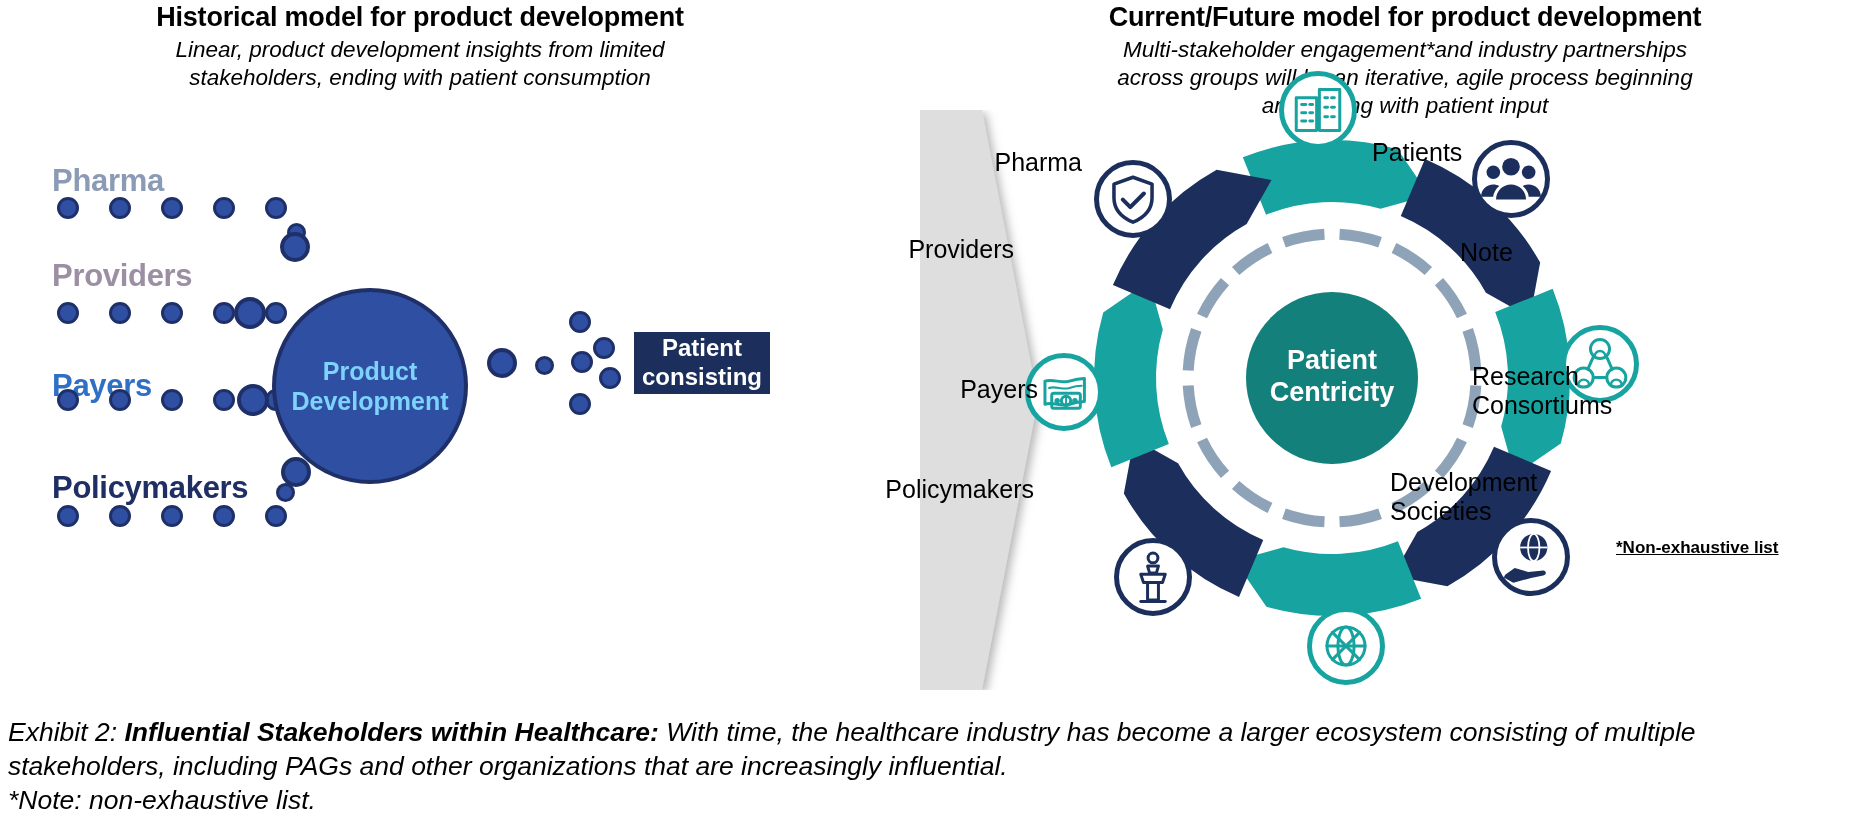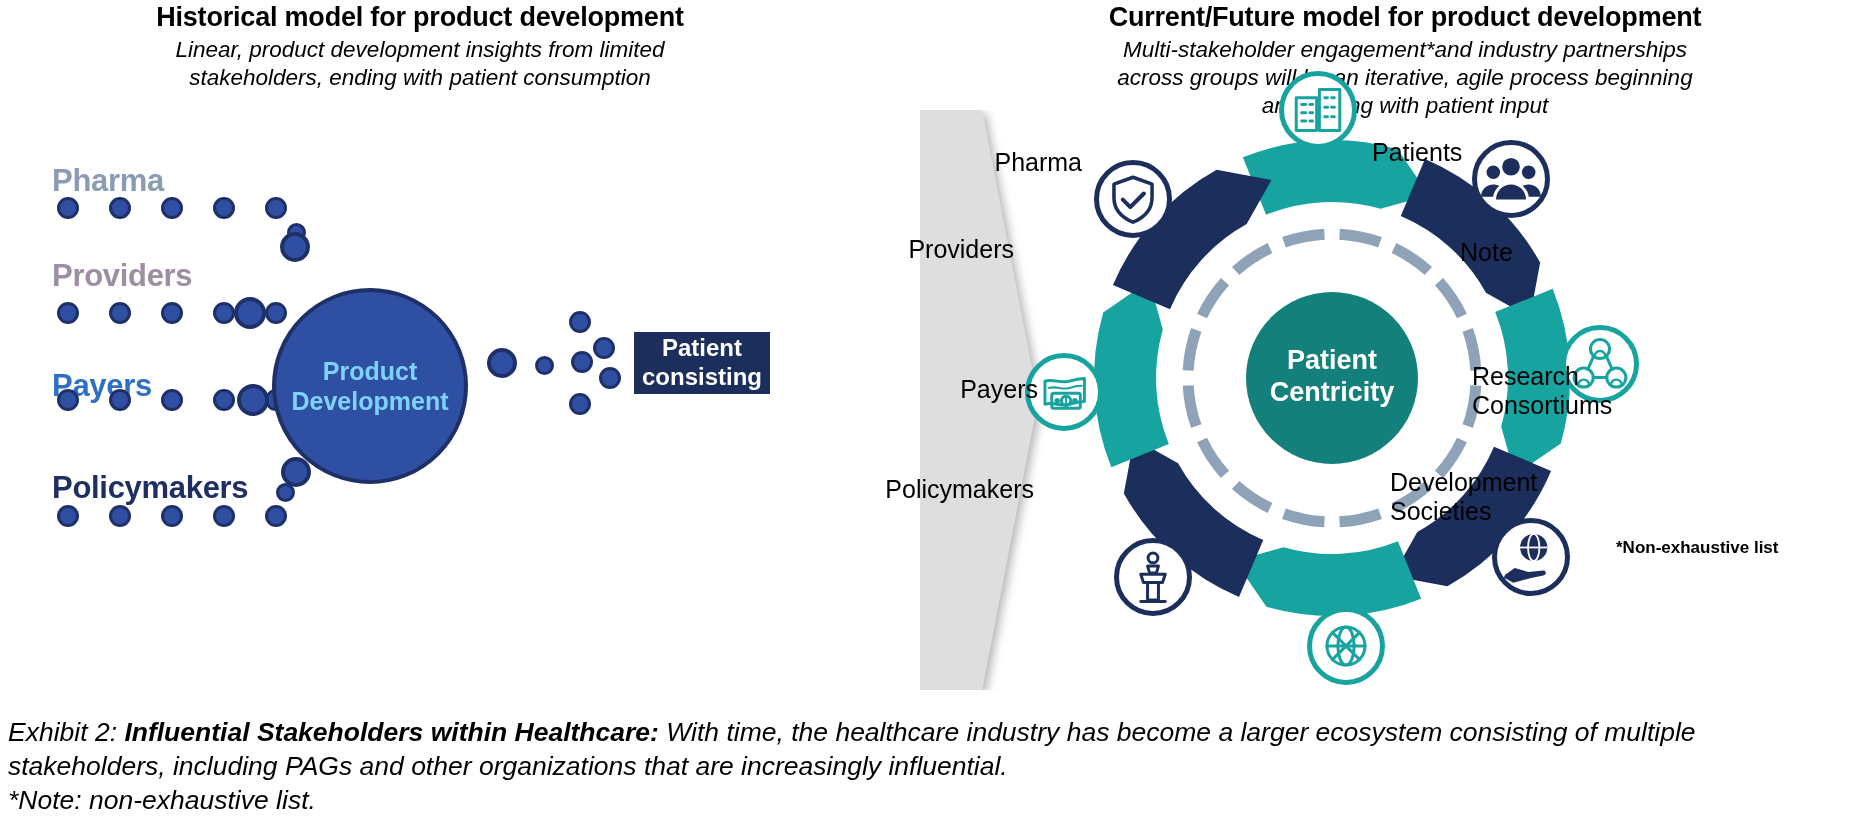--- a/index.html
+++ b/index.html
@@ -47,21 +47,21 @@
 
   
   #right-panel{position:absolute;left:960px;top:0;width:890px;height:700px;}
   .wheel{position:absolute;left:112px;top:118px;width:520px;height:520px;}
   .stk-label{
     position:absolute;font-size:25px;color:#000;line-height:1.17;white-space:nowrap;
   }
   .stk-label.r{text-align:left;}
   .stk-label.l{text-align:right;}
   .footnote{
-    position:absolute;font-size:17px;font-weight:bold;color:#000;white-space:nowrap;
+    position:absolute;font-size:17px;font-weight:bold;color:#000;white-space:nowrap;text-decoration:underline;
   }
 
   
   #caption{
     position:absolute;left:8px;top:716px;width:1838px;
     font-style:italic;font-size:26.5px;line-height:1.28;color:#000;
   }
   #caption b{font-weight:bold;font-style:italic;}
 </style>
 </head>

